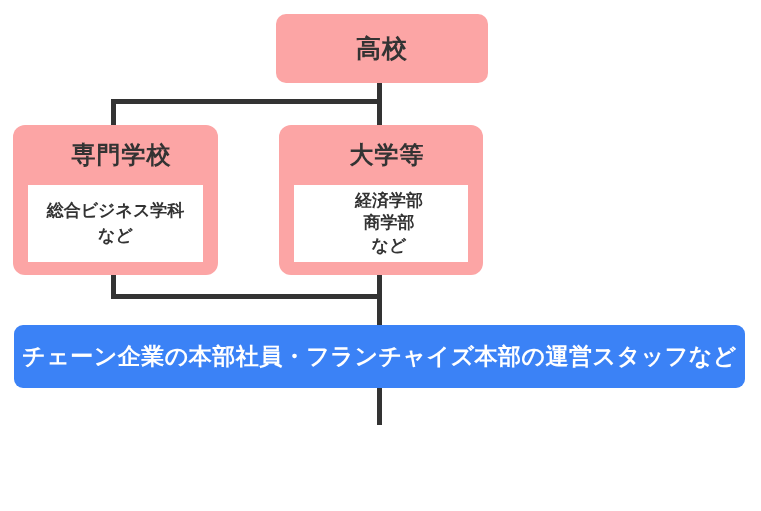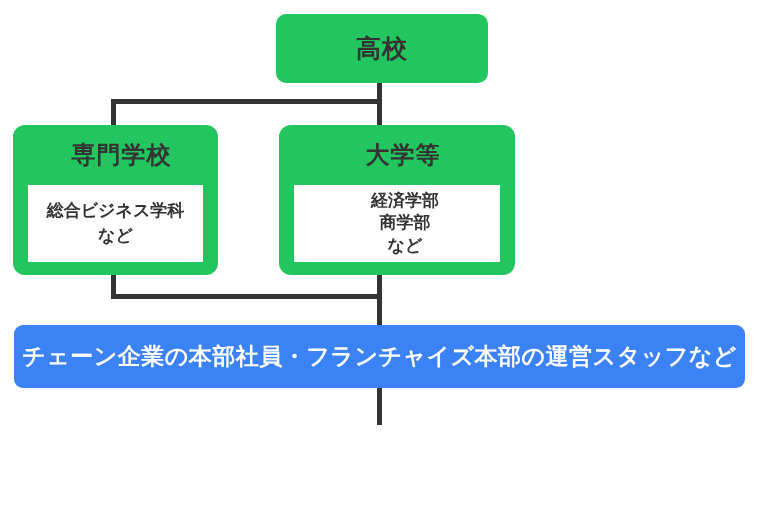--- a/index.html
+++ b/index.html
@@ -17,40 +17,40 @@
     overflow: hidden;
   }
   .node {
     position: absolute;
     display: flex;
     align-items: center;
     justify-content: center;
     text-align: center;
   }
   .salmon {
-    background: #22c55e;
+    background: #fca5a5;
     border-radius: 10px;
   }
   .orange {
     background: #3b82f6;
     border-radius: 9px;
     color: #ffffff;
   }
   .node-highschool {
     left: 276px; top: 14px; width: 212px; height: 69px;
     font-size: 25px; letter-spacing: 1px;
   }
   .node-tall {
     border-radius: 12px;
     flex-direction: column;
     justify-content: flex-start;
     top: 125px; height: 150px;
   }
   .node-vocational { left: 13px;  width: 205px; }
-  .node-university { left: 279px; width: 236px; }
+  .node-university { left: 279px; width: 204px; }
   .node-tall .node-title {
     font-size: 24px;
     letter-spacing: 1px;
     margin-top: 16px;
     line-height: 1.2;
     margin-left: 12px;
   }
   .inner-card {
     position: absolute;
     left: 15px; right: 15px; bottom: 13px;

